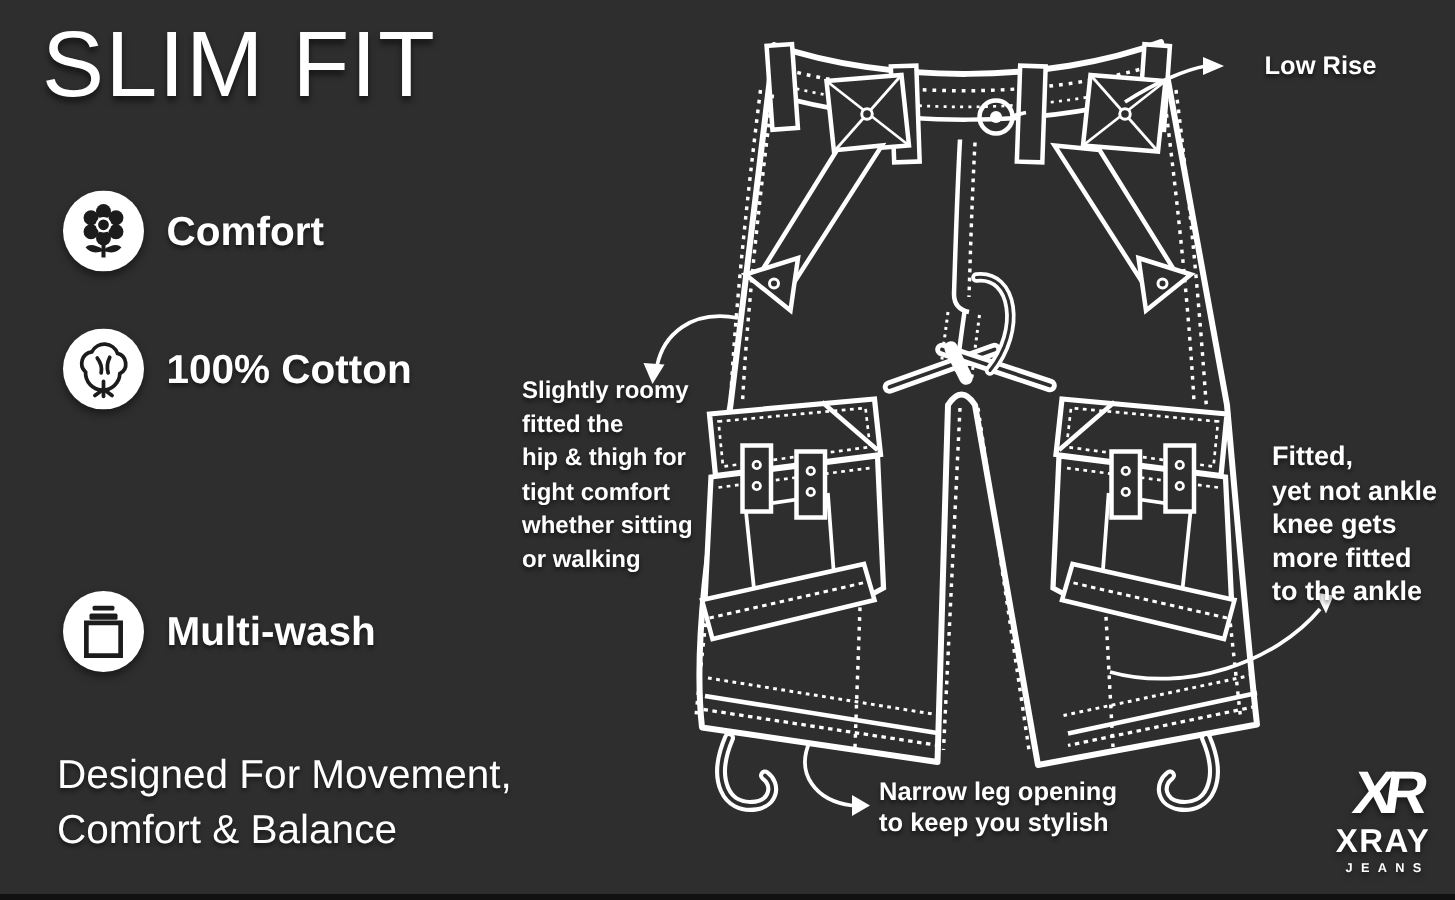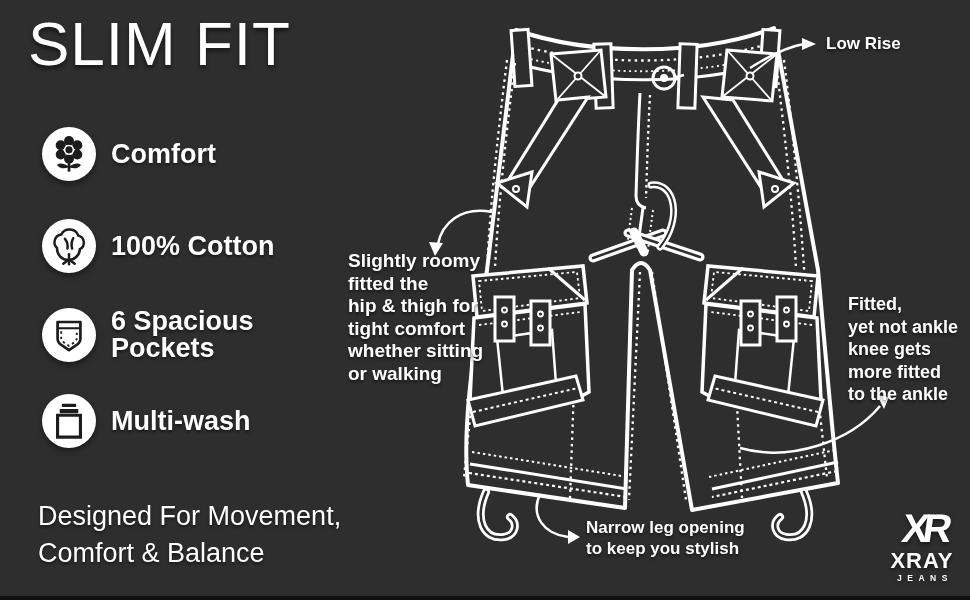--- a/index.html
+++ b/index.html
@@ -26,22 +26,22 @@
   .tagline{
     position:absolute;left:38px;top:498px;
     font-size:27px;font-weight:400;line-height:37px;
     text-shadow:0 2px 3px rgba(0,0,0,.5);
   }
   .shorts-svg{position:absolute;left:0;top:0;}
   .callout{
     position:absolute;font-weight:700;color:#fff;
     text-shadow:0 2px 3px rgba(0,0,0,.55);
   }
-  .co-low-rise{left:826px;top:34px;font-size:17px;}
-  .co-roomy{left:348px;top:250px;font-size:19px;line-height:22.5px;}
+  .co-low-rise{left:843px;top:34px;font-size:17px;}
+  .co-roomy{left:348px;top:250px;font-size:16px;line-height:22.5px;}
   .co-fitted{left:848px;top:293px;font-size:18px;line-height:22.5px;}
   .co-narrow{left:586px;top:517px;font-size:17px;line-height:21px;}
   .logo{position:absolute;right:6px;bottom:4px;filter:drop-shadow(0 2px 2px rgba(0,0,0,.5));}
 </style>
 </head>
 <body>
 
 <div class="canvas">
 
   <svg class="shorts-svg" width="970" height="600" viewBox="0 0 970 600">
@@ -216,31 +216,20 @@
         <path d="M22,19 q3.5,4.5 2.5,9.5"></path>
         <path d="M30,18.5 q-2.5,5 -1,10"></path>
         <path d="M26,34 L26,43.5"></path>
         <path d="M26,39 L20.5,43"></path>
         <path d="M26,39 L31.5,43"></path>
       </g>
     </svg>
     <div class="f-label">100% Cotton</div>
   </div>
 
-  <div class="feature f3">
-    <svg class="f-icon" viewBox="0 0 52 52">
-      <circle cx="26" cy="26" r="26" fill="#fff"></circle>
-      <g fill="none" stroke="#1c1c1c">
-        <path d="M15,13.5 L37,13.5 L37,29.5 Q37,33.5 32,36.5 L26,40.5 L20,36.5 Q15,33.5 15,29.5 Z" stroke-width="2.6" stroke-linejoin="round"></path>
-        <path d="M15,19.5 L37,19.5" stroke-width="2"></path>
-        <path d="M18.5,22.5 L18.5,29 Q18.5,31.5 22,33.8 L26,36.4 L30,33.8 Q33.5,31.5 33.5,29 L33.5,22.5" stroke-width="1.8" stroke-dasharray="2.2,3"></path>
-      </g>
-    </svg>
-    <div class="f-label">6 Spacious Pockets</div>
-  </div>
 
   <div class="feature f4">
     <svg class="f-icon" viewBox="0 0 52 52">
       <circle cx="26" cy="26" r="26" fill="#fff"></circle>
       <g fill="#1c1c1c">
         <rect x="19" y="9.5" width="14" height="3" rx="1"></rect>
         <rect x="17" y="14.5" width="18" height="4" rx="1"></rect>
         <path d="M15,20.5 h22 v21 h-22 Z" fill="none" stroke="#1c1c1c" stroke-width="3"></path>
       </g>
     </svg>

